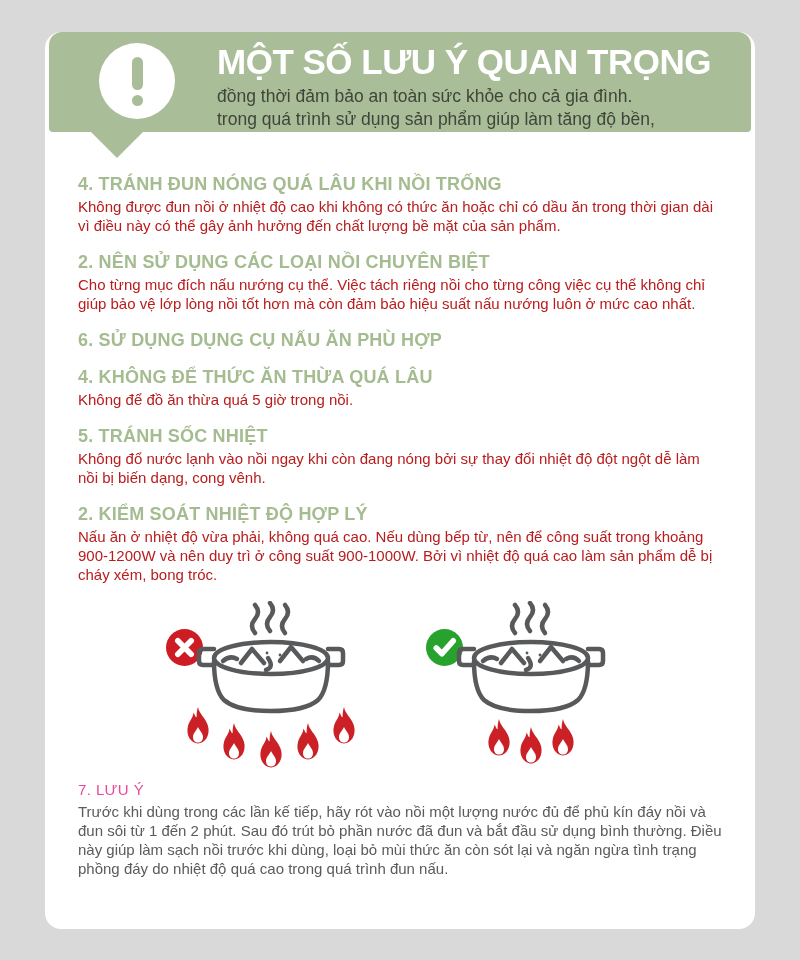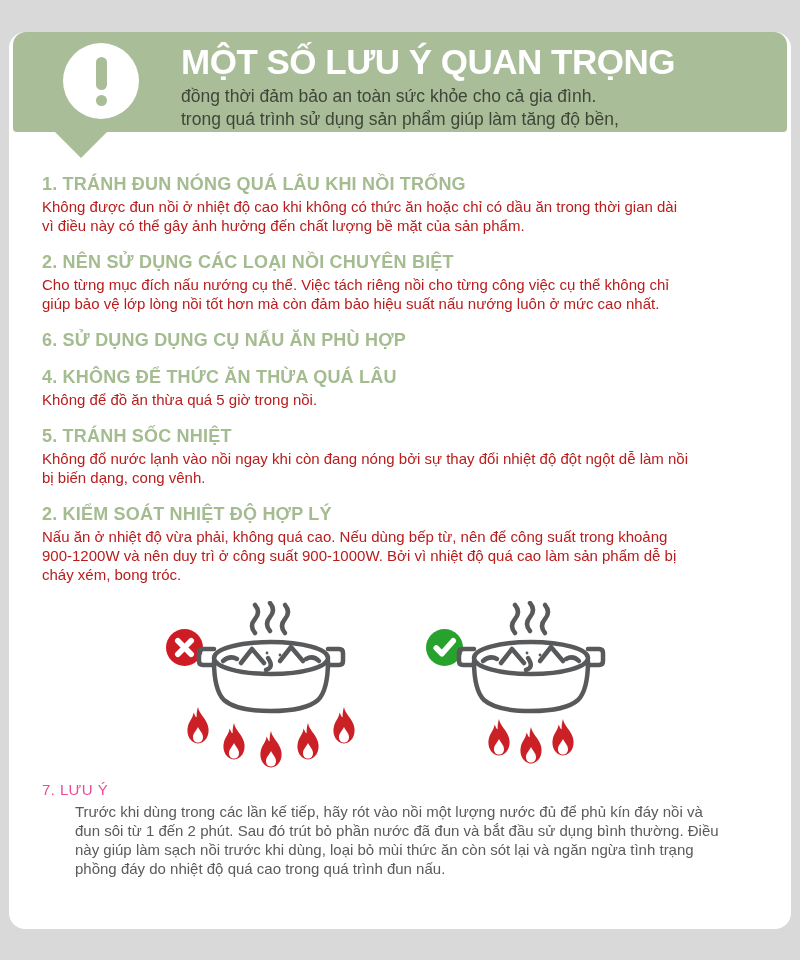--- a/index.html
+++ b/index.html
@@ -7,21 +7,21 @@
     width: 800px;
     font-family: "Liberation Sans", sans-serif;
   }
   body {
     background: #d9d9d9;
     min-height: 960px;
     padding-top: 28px;
   }
   .card {
     position: relative;
-    width: 782px;
+    width: 710px;
     height: 897px;
     margin: 0 auto;
     background: #ffffff;
     border-radius: 16px;
     overflow: visible;
   }
   
   .header {
     position: relative;
     margin: 4px 4px 0 4px;
@@ -126,21 +126,20 @@
     font-size: 15px;
     font-weight: normal;
     letter-spacing: 0.4px;
     margin-bottom: 4px;
   }
   .note-body {
     color: #5c5a5a;
     font-size: 15px;
     line-height: 19px;
     max-width: 652px;
-    margin-left: 33px;
   }
   .defs-holder { position: absolute; width: 0; height: 0; overflow: hidden; }
 </style>
 </head>
 <body>
 
 <svg class="defs-holder" aria-hidden="true">
   <defs>
     <g id="flame">
       <path d="M18 2 C19 9 26 13 28 21 C30.5 30 25 38.5 18 38.5 C11 38.5 5.5 30 8 21 C9.5 15.5 13 13 13.5 7.5 C15 10.5 15.8 12.8 16.6 12 C16.6 8 17 5 18 2 Z" fill="#cb2026"></path>
@@ -183,21 +182,21 @@
         <div>đồng thời đảm bảo an toàn sức khỏe cho cả gia đình.</div>
         <div>trong quá trình sử dụng sản phẩm giúp làm tăng độ bền,</div>
       </div>
     </div>
     <div class="header-tail"></div>
   </div>
 
   <div class="content">
 
     <div class="section">
-      <div class="section-heading">1. TRÁNH ĐUN NÓNG QUÁ LÂU KHI NỒI TRỐNG</div>
+      <div class="section-heading">4. TRÁNH ĐUN NÓNG QUÁ LÂU KHI NỒI TRỐNG</div>
       <div class="section-body">Không được đun nồi ở nhiệt độ cao khi không có thức ăn hoặc chỉ có dầu ăn trong thời gian dài vì điều này có thể gây ảnh hưởng đến chất lượng bề mặt của sản phẩm.</div>
     </div>
 
     <div class="section">
       <div class="section-heading">2. NÊN SỬ DỤNG CÁC LOẠI NỒI CHUYÊN BIỆT</div>
       <div class="section-body">Cho từng mục đích nấu nướng cụ thể. Việc tách riêng nồi cho từng công việc cụ thể không chỉ giúp bảo vệ lớp lòng nồi tốt hơn mà còn đảm bảo hiệu suất nấu nướng luôn ở mức cao nhất.</div>
     </div>
 
     <div class="section">
       <div class="section-heading">6. SỬ DỤNG DỤNG CỤ NẤU ĂN PHÙ HỢP</div>

